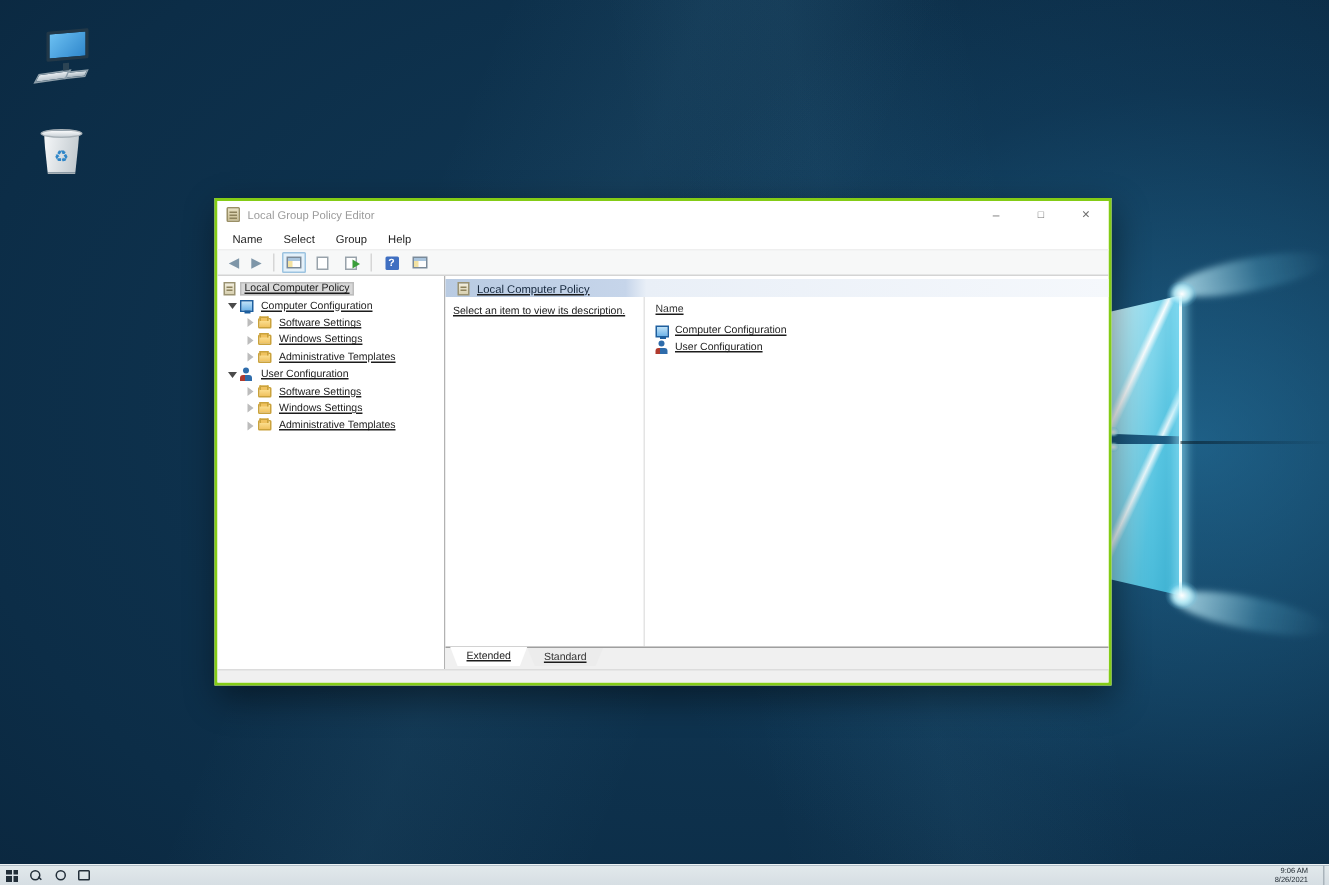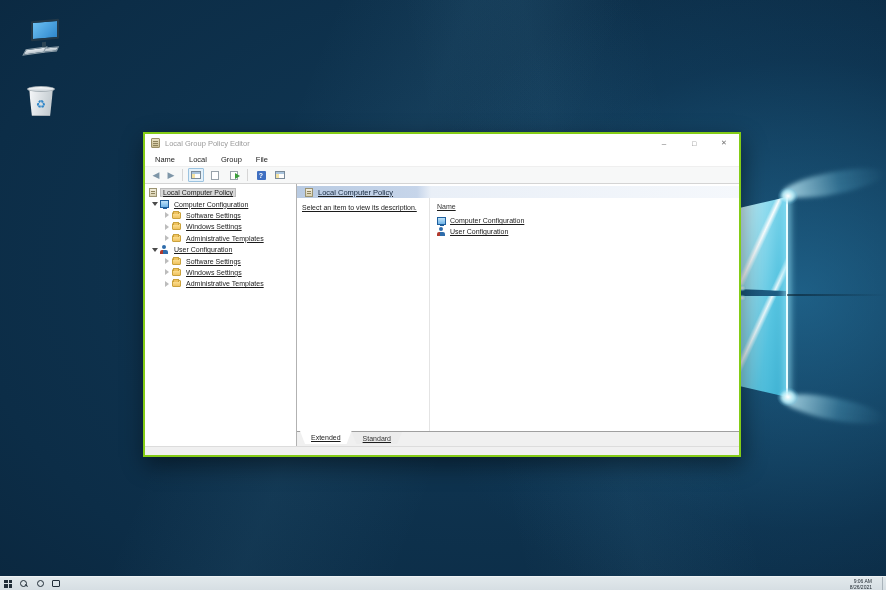--- a/index.html
+++ b/index.html
@@ -192,23 +192,23 @@
     <span class="title-text">Local Group Policy Editor</span>
     <span class="winctrls">
       <span class="wbtn min"></span>
       <span class="wbtn max"></span>
       <span class="wbtn cls"></span>
     </span>
   </div>
 
   <div class="menubar">
     <span class="menu-item">Name</span>
-    <span class="menu-item">Local</span>
+    <span class="menu-item">Select</span>
     <span class="menu-item">Group</span>
-    <span class="menu-item">File</span>
+    <span class="menu-item">Help</span>
   </div>
 
   <div class="toolbar">
     <span class="nav-arrow back"></span>
     <span class="nav-arrow fwd"></span>
     <span class="tsep"></span>
     <span class="tbtn active">
         <span class="ic-conwin"></span>
       </span>
     <span class="tbtn">

